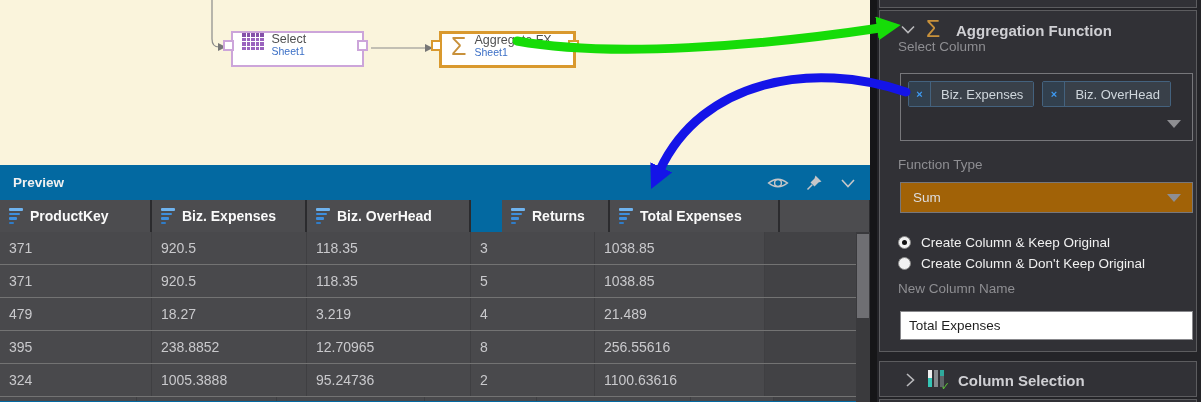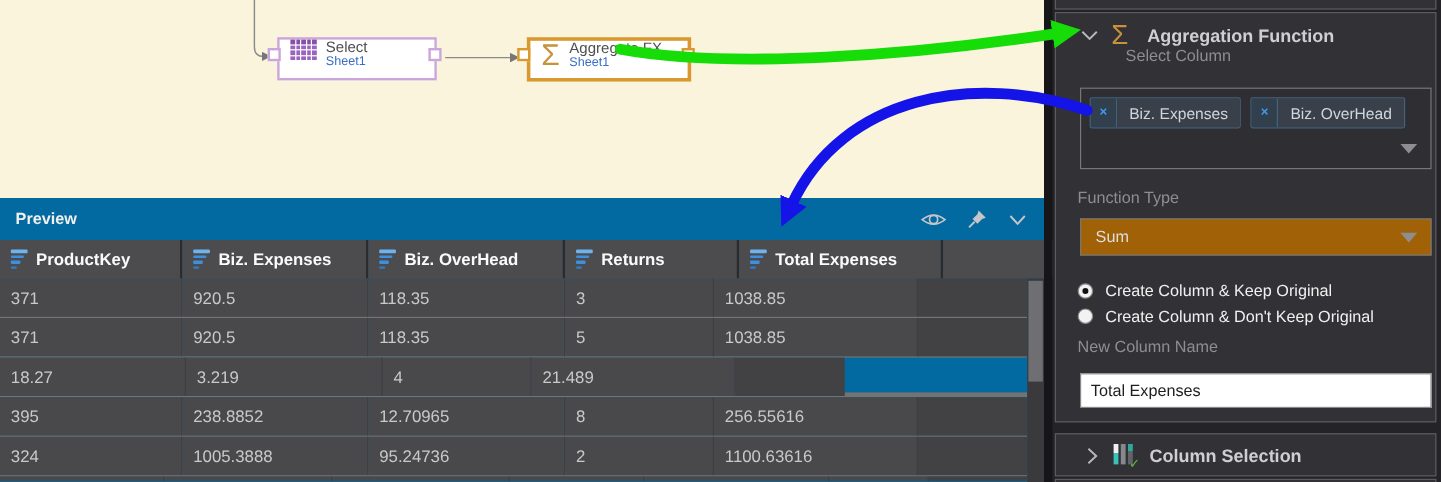--- a/index.html
+++ b/index.html
@@ -39,21 +39,21 @@
   .th:last-child { border-right:none; padding-left:0; }
   .th-label { color:#FAFAFA; font-size:14px; font-weight:bold; white-space:nowrap; }
   .col-icon { display:flex; flex-direction:column; gap:2px; width:15px; flex:0 0 15px; }
   .col-icon i { height:2.5px; background:#3E8FDE; border-radius:1px; }
   .col-icon i:nth-child(1){ width:14px; background:#6FB3EE; }
   .col-icon i:nth-child(2){ width:11px; }
   .col-icon i:nth-child(3){ width:8px; }
   .col-icon i:nth-child(4){ width:5px; background:#2F7CC8; }
 
   #table-body { position:absolute; left:0; top:67px; width:856px; }
-  .tr { display:flex; height:33px; border-bottom:4px solid #737373; }
+  .tr { display:flex; height:33px; border-bottom:1px solid #737373; }
   .td { height:32px; line-height:32px; background:#49494C; color:#C9C9CC; font-size:14px;
         padding-left:9px; border-right:1px solid #3F3F42; white-space:nowrap; overflow:hidden; }
   .td.empty { background:#424245; border-right:none; }
   .tr.partial { height:4px; border-bottom:none; }
   .tr.partial .td { height:4px; }
 
   #scrollbar-track { position:absolute; right:0; top:67px; width:14px; height:170px; background:#3A3A3D; }
   #scrollbar-thumb { position:absolute; left:1px; top:2px; width:12px; height:84px; background:#6F6F73; }
 
   
@@ -66,21 +66,21 @@
   #agg-section { top:10px; height:342px; }
   #colsel-section { top:361px; height:36px; }
   #sliver-bottom { top:399px; height:5px; }
 
   .sec-title { position:absolute; font-size:15px; font-weight:bold; color:#CFCFD3; white-space:nowrap; }
   .panel-label { position:absolute; font-size:13.5px; color:#8E8E92; white-space:nowrap; }
 
   #agg-chevron { position:absolute; left:20px; top:13px; }
   #agg-sigma { position:absolute; left:46px; top:5px; font-size:23px; color:#C8913B; }
   #agg-title { left:76px; top:11px; }
-  #label-select-column { left:18px; top:28px;margin-left:40px; }
+  #label-select-column { left:18px; top:28px; }
 
   #multiselect { position:absolute; left:20px; top:62px; width:293px; height:68px;
                  background:#2E2E33; border:1px solid #77777B; }
   #tag-list { display:flex; gap:8px; padding:7px 0 0 7px; }
   .tag { display:flex; height:26px; border:1px solid #44627E; border-radius:2px; overflow:hidden; }
   .tag-x { width:22px; background:#32404E; color:#3E9BF4; font-size:11px; font-weight:bold;
            display:flex; align-items:center; justify-content:center; border-right:1px solid #44627E; }
   .tag-label { background:#394049; color:#CFD6DC; font-size:13px; display:flex; align-items:center; padding:0 10px; }
   .dd-arrow { position:absolute; width:0; height:0; border-left:7px solid transparent;
               border-right:7px solid transparent; border-top:8px solid #8E8E92; }
@@ -216,21 +216,21 @@
           </div>
           <div class="th" style="width: 164px;">
             <span class="col-icon">
               <i></i>
               <i></i>
               <i></i>
               <i></i>
             </span>
             <span class="th-label">Biz. OverHead</span>
           </div>
-          <div class="th" style="width: 145px;">
+          <div class="th" style="width: 108px; margin-left: 31px;">
             <span class="col-icon">
               <i></i>
               <i></i>
               <i></i>
               <i></i>
             </span>
             <span class="th-label">Returns</span>
           </div>
           <div class="th" style="width: 170px;">
             <span class="col-icon">
@@ -255,20 +255,21 @@
           </div>
           <div class="tr">
             <div class="td" style="width: 152px;">371</div>
             <div class="td" style="width: 155px;">920.5</div>
             <div class="td" style="width: 164px;">118.35</div>
             <div class="td" style="width: 124px;">5</div>
             <div class="td" style="width: 170px;">1038.85</div>
             <div class="td empty" style="width: 91px;"></div>
           </div>
           <div class="tr">
+            <div class="td" style="width: 152px;">479</div>
             <div class="td" style="width: 155px;">18.27</div>
             <div class="td" style="width: 164px;">3.219</div>
             <div class="td" style="width: 124px;">4</div>
             <div class="td" style="width: 170px;">21.489</div>
             <div class="td empty" style="width: 91px;"></div>
           </div>
           <div class="tr">
             <div class="td" style="width: 152px;">395</div>
             <div class="td" style="width: 155px;">238.8852</div>
             <div class="td" style="width: 164px;">12.70965</div>

